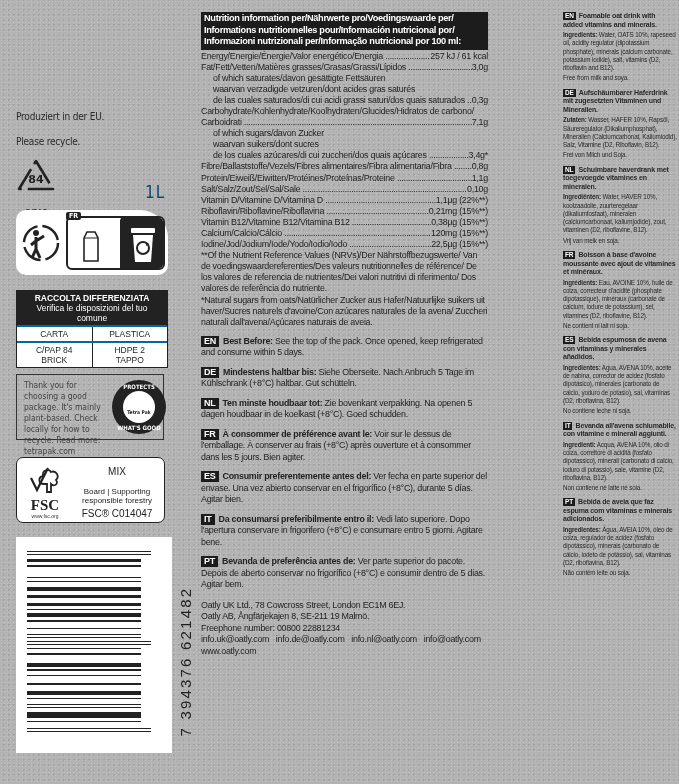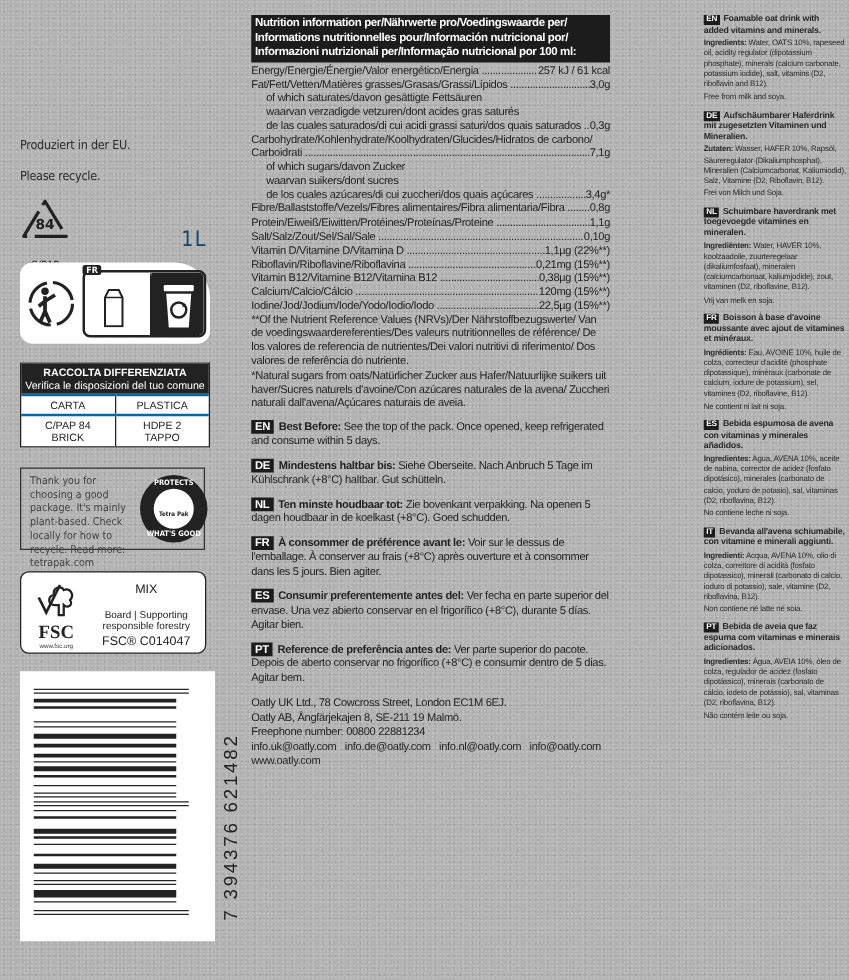--- a/index.html
+++ b/index.html
@@ -14,21 +14,21 @@
 .recyc{left:14px;top:158px;width:44px;text-align:center}
 .recyc svg{display:block;margin:0 auto}
 .recyc .cp{font-size:9px;font-weight:normal;color:#222;margin-top:16px}
 .vol{left:145px;top:182px;font-size:17px;color:#0c4a6e;letter-spacing:1px}
 .triman{left:16px;top:210px;width:152px;height:65px;background:#fff;border-radius:10px 28px 10px 10px}
 .triman .tb{position:absolute;left:50px;top:6px;width:99px;height:54px;border:2px solid #222;border-radius:6px;overflow:hidden;background:#fff}
 .triman .tb .dark{position:absolute;right:0;top:0;width:42px;height:100%;background:#222}
 .triman .tb .arr{position:absolute;left:52px;top:0;width:0;height:0;border-top:27px solid transparent;border-bottom:27px solid transparent;border-left:12px solid #222}
 .triman .fr{position:absolute;left:50px;top:2px;background:#222;color:#fff;font-size:7px;font-weight:bold;padding:0 3px;border-radius:2px}
 .rd{left:16px;top:290px;width:152px;border:1px solid #222;background:#fff;font-size:8.5px;text-align:center}
-.rd .hd{background:#222;color:#fff;font-weight:bold;line-height:10px;padding:2px 2px}
+.rd .hd{background:#222;color:#fff;font-weight:bold;line-height:10px;padding:2px 12px}
 .rd table{width:100%;border-collapse:collapse}
 .rd td{border-top:2px solid #0369a1;width:50%;padding:2px 0;line-height:10px}
 .rd td+td{border-left:1px solid #222}
 .tp{left:16px;top:374px;width:148px;height:66px;border:1px solid #333;font-size:8.5px;color:#444;line-height:11px;padding:5px 0 0 7px}
 .tp .txt{width:88px}
 .tpbadge{left:112px;top:380px;width:54px;height:54px;border-radius:50%;background:#222;color:#fff;font-size:6px;font-weight:bold;text-align:center}
 .tpbadge .inner{position:absolute;left:11px;top:11px;width:32px;height:32px;border-radius:50%;background:#fff;color:#222;font-size:5px;padding-top:18px}
 .fsc{left:16px;top:457px;width:149px;height:66px;background:#fff;border:1px solid #222;border-radius:7px;font-family:"Liberation Sans",sans-serif}
 .fsc .logo{position:absolute;left:7px;top:6px;width:42px;text-align:center}
 .fsc .logo .f{font-family:"Liberation Serif",serif;font-size:15px;font-weight:bold;color:#222;line-height:15px}
@@ -250,21 +250,22 @@
       </div>
   </div>
   <div class="note">**Of the Nutrient Reference Values (NRVs)/Der Nährstoffbezugswerte/ Van de voedingswaardereferenties/Des valeurs nutritionnelles de référence/ De los valores de referencia de nutrientes/Dei valori nutritivi di riferimento/ Dos valores de referência do nutriente.</div>
   <div class="note">*Natural sugars from oats/Natürlicher Zucker aus Hafer/Natuurlijke suikers uit haver/Sucres naturels d'avoine/Con azúcares naturales de la avena/ Zuccheri naturali dall'avena/Açúcares naturais de aveia.</div>
 
   <div class="bb"><span class="tag">EN</span><b>Best Before:</b> <span>See the top of the pack. Once opened, keep refrigerated and consume within 5 days.</span></div>
   <div class="bb"><span class="tag">DE</span><b>Mindestens haltbar bis:</b> <span>Siehe Oberseite. Nach Anbruch 5 Tage im Kühlschrank (+8°C) haltbar. Gut schütteln.</span></div>
   <div class="bb"><span class="tag">NL</span><b>Ten minste houdbaar tot:</b> <span>Zie bovenkant verpakking. Na openen 5 dagen houdbaar in de koelkast (+8°C). Goed schudden.</span></div>
   <div class="bb"><span class="tag">FR</span><b>À consommer de préférence avant le:</b> <span>Voir sur le dessus de l'emballage. À conserver au frais (+8°C) après ouverture et à consommer dans les 5 jours. Bien agiter.</span></div>
   <div class="bb"><span class="tag">ES</span><b>Consumir preferentemente antes del:</b> <span>Ver fecha en parte superior del envase. Una vez abierto conservar en el frigorífico (+8°C), durante 5 días. Agitar bien.</span></div>
-  <div class="bb"><span class="tag">PT</span><b>Reference de preferência antes de:</b> <span>Ver parte superior do pacote. Depois de aberto conservar no frigorífico (+8°C) e consumir dentro de 5 dias. Agitar bem.</span></div>
+  <div class="bb"><span class="tag">IT</span><b>Da consumarsi preferibilmente entro il:</b> <span>Vedi lato superiore. Dopo l'apertura conservare in frigorifero (+8°C) e consumare entro 5 giorni. Agitare bene.</span></div>
+  <div class="bb"><span class="tag">PT</span><b>Bevanda de preferência antes de:</b> <span>Ver parte superior do pacote. Depois de aberto conservar no frigorífico (+8°C) e consumir dentro de 5 dias. Agitar bem.</span></div>
 
   <div class="addr">
     <div>Oatly UK Ltd., 78 Cowcross Street, London EC1M 6EJ.</div>
     <div>Oatly AB, Ångfärjekajen 8, SE-211 19 Malmö.</div>
     <div>Freephone number: 00800 22881234</div>
     <div style="white-space:pre">info.uk@oatly.com   info.de@oatly.com   info.nl@oatly.com   info@oatly.com</div>
     <div>www.oatly.com</div>
   </div>
 </div>
 

